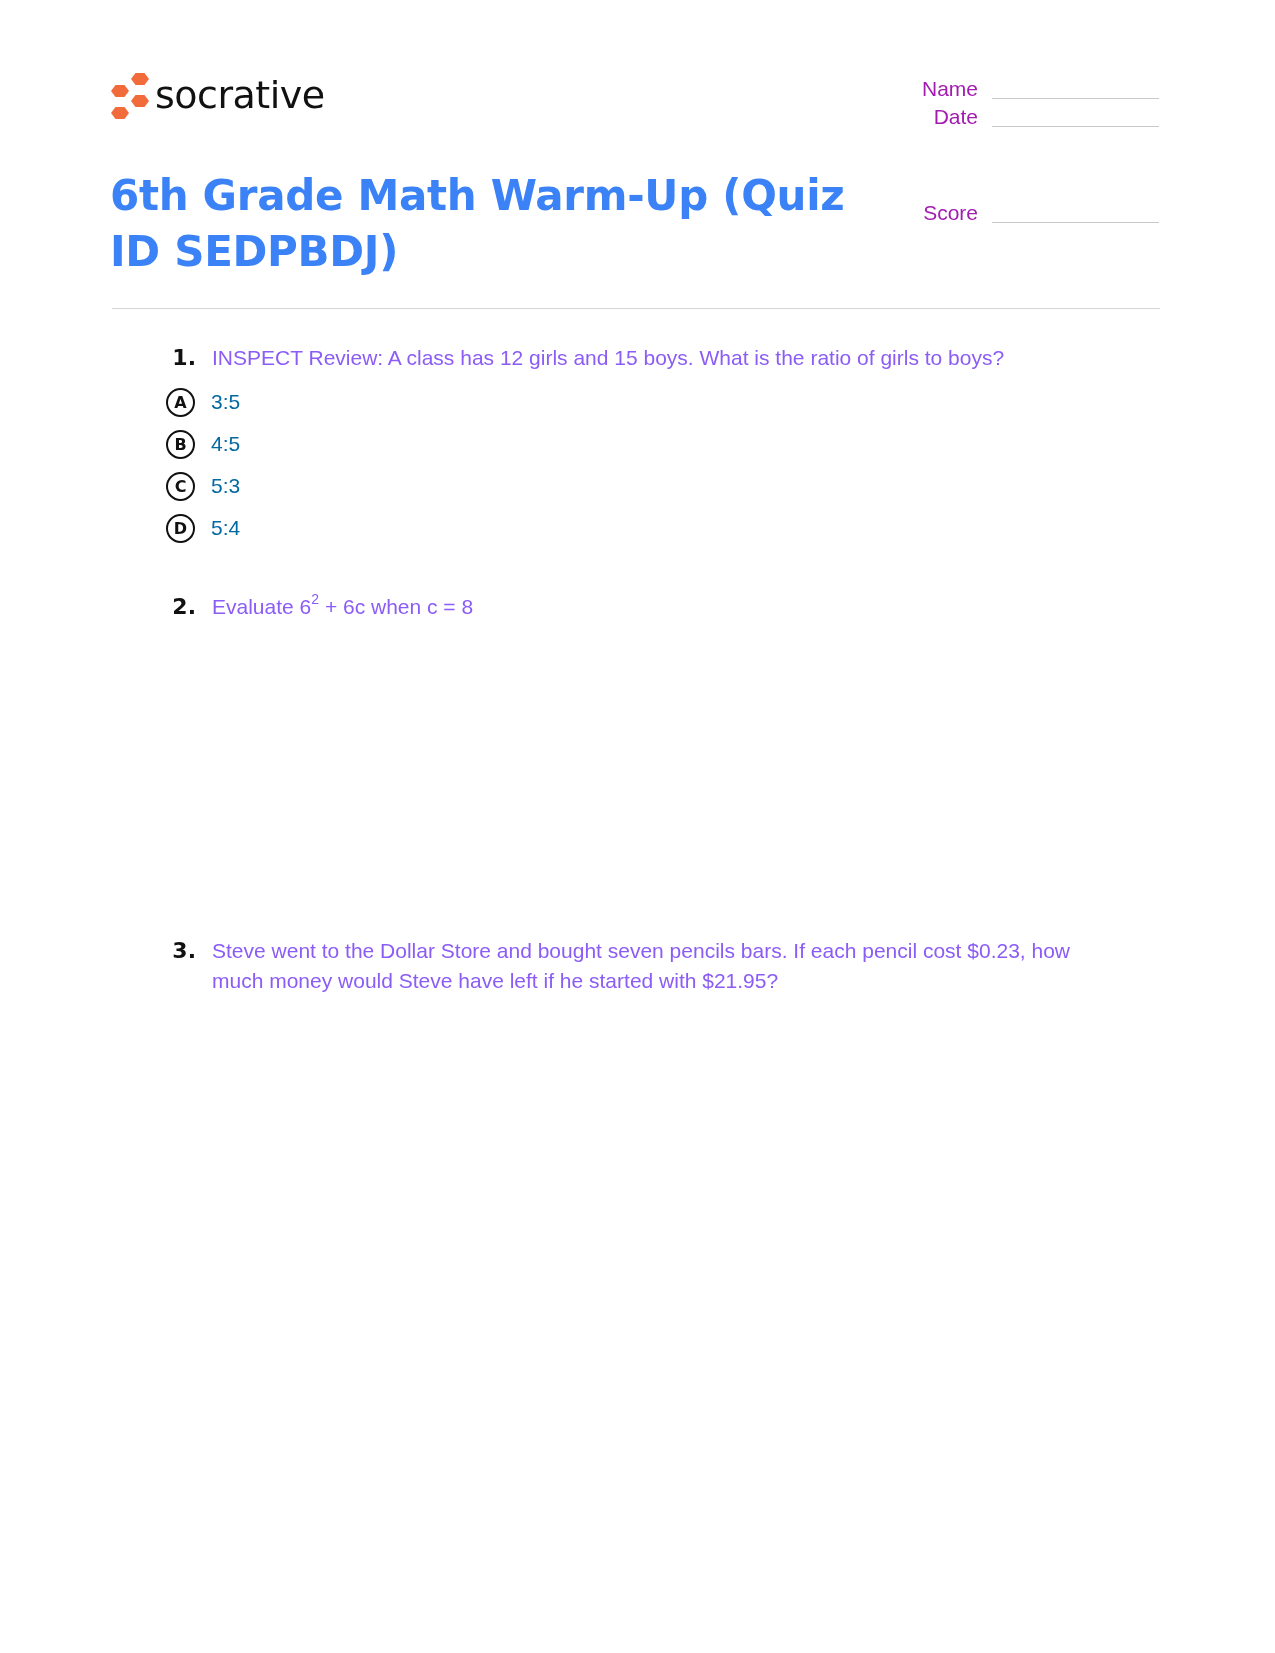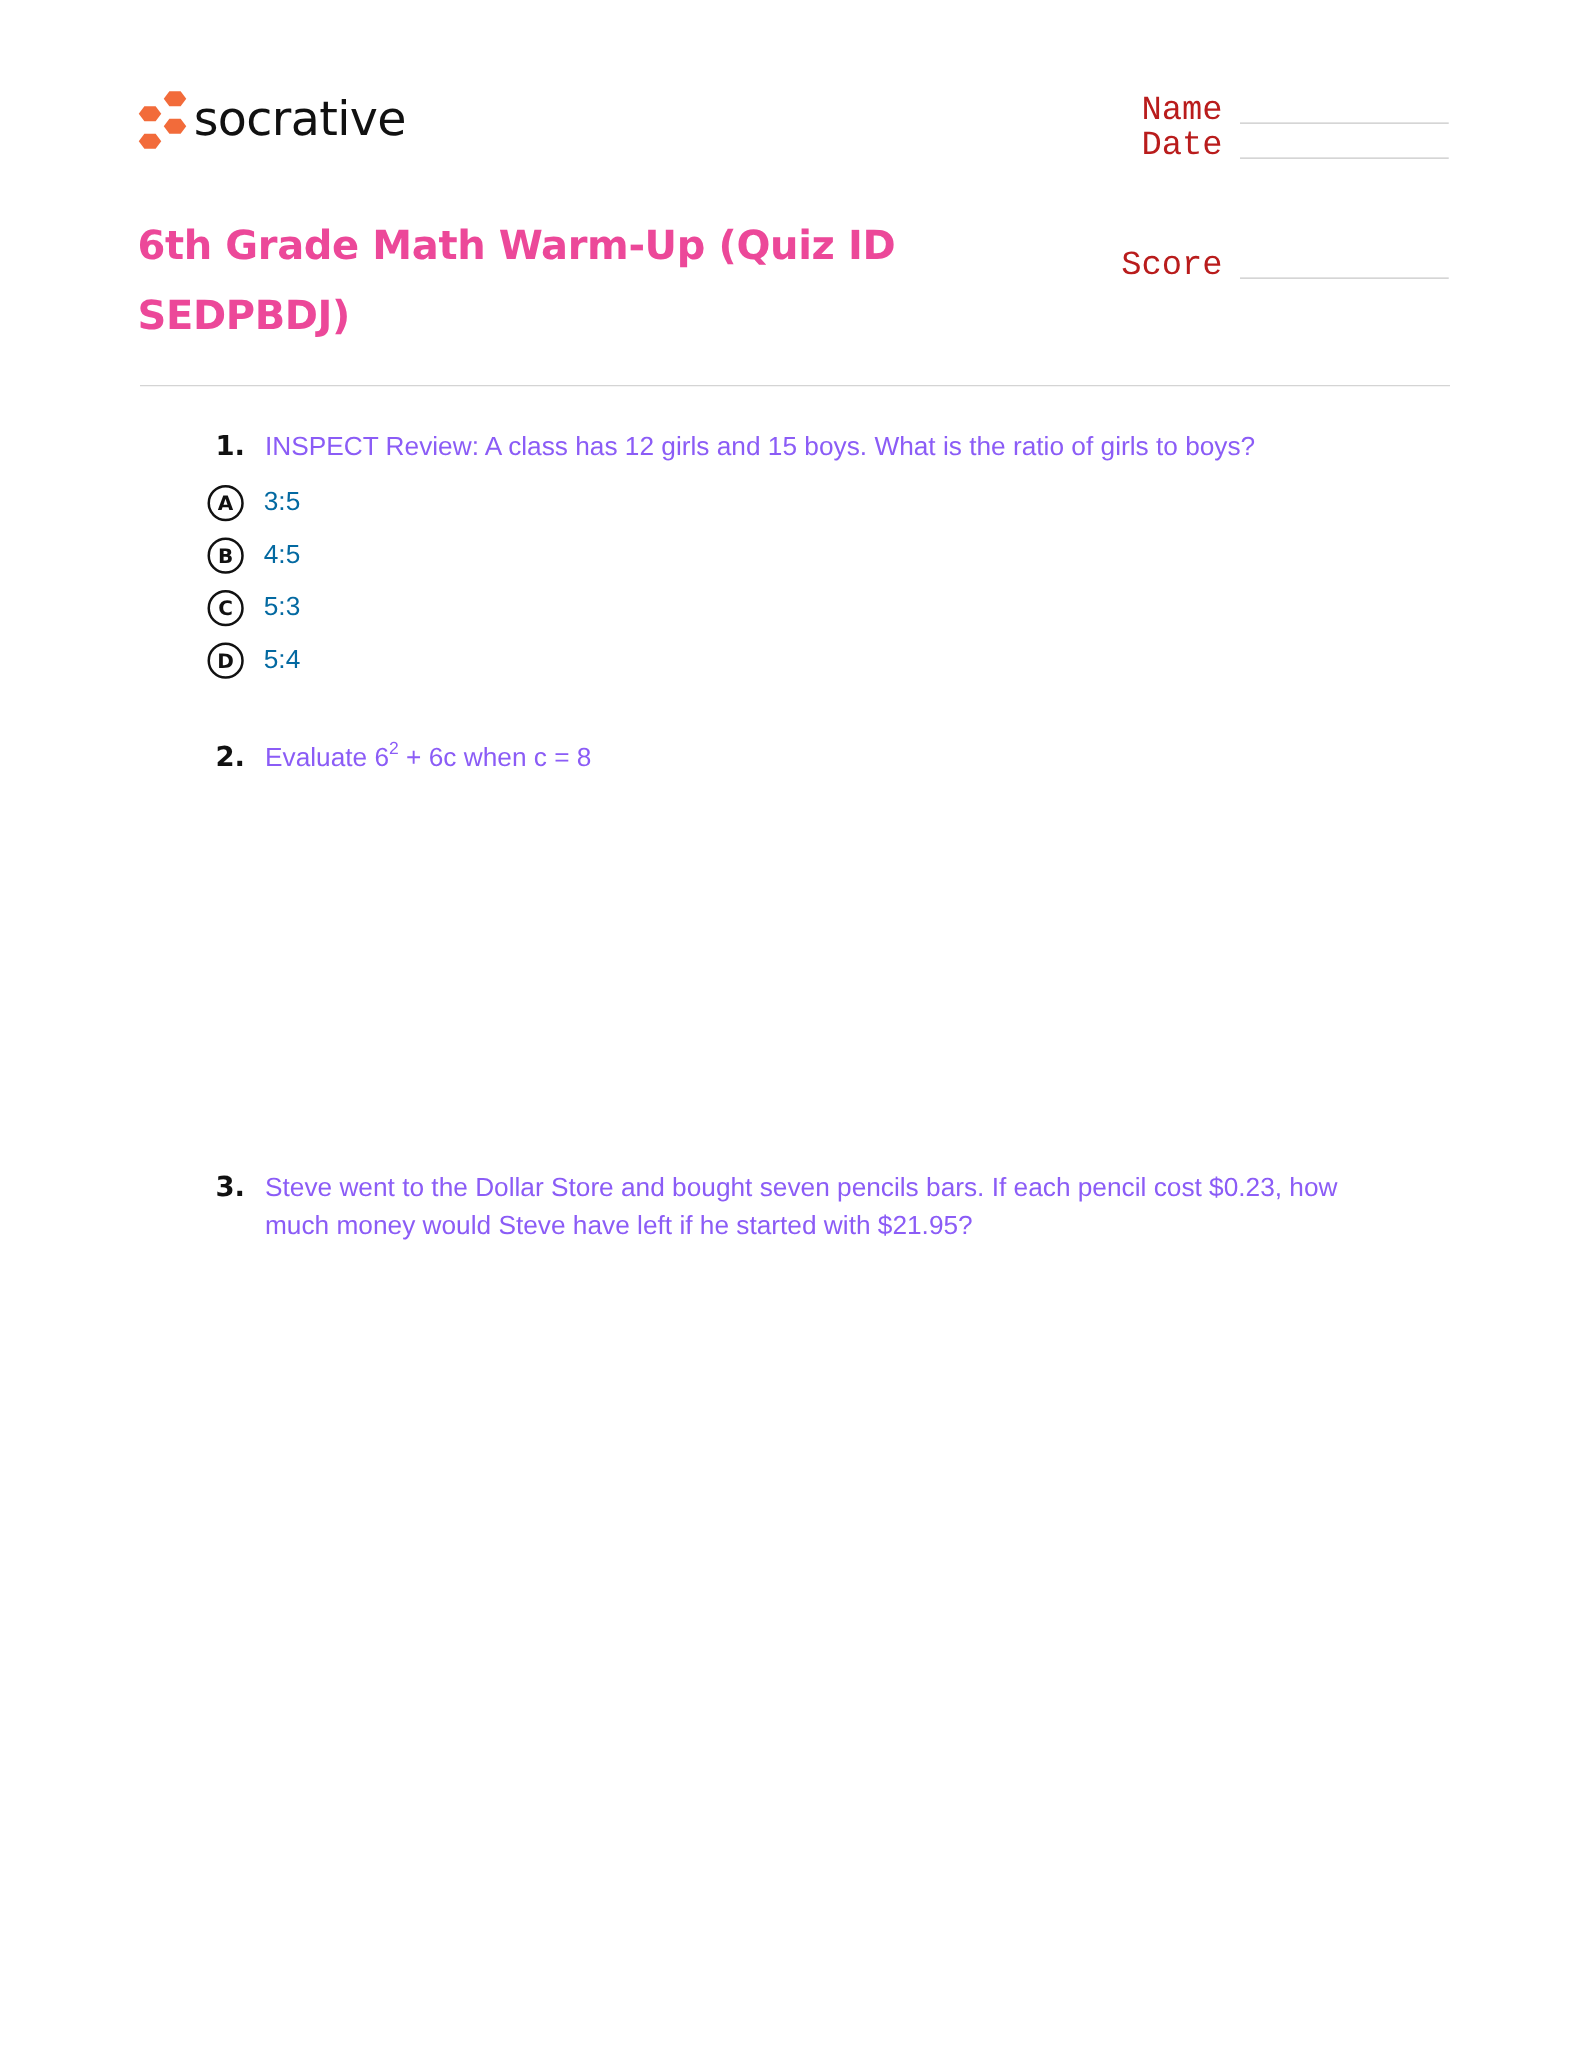--- a/index.html
+++ b/index.html
@@ -44,46 +44,45 @@
     .field {
       position: absolute;
       left: 0;
       width: 280px;
       height: 30px;
     }
     .field-label {
       position: absolute;
       right: 182px;
       top: 0;
-      font-size: 27px;
+      font-size: 21px;
       line-height: 26px;
-      color: #b91c1c;
+      color: #a21caf;
       white-space: nowrap;
-      font-family: Liberation Mono, monospace;
     }
     .field-line {
       position: absolute;
       left: 112px;
       top: 22px;
       width: 167px;
       height: 0;
       border-bottom: 1.5px solid #c8c8c8;
     }
     .title {
       position: absolute;
       left: 110px;
       top: 168px;
       width: 760px;
       margin: 0;
       font-family: "DejaVu Sans", sans-serif;
-      font-size: 32px;
+      font-size: 42px;
       font-weight: bold;
       line-height: 56px;
       letter-spacing: -0.3px;
-      color: #ec4899;
+      color: #3b82f6;
     }
     .divider {
       position: absolute;
       left: 112px;
       top: 308px;
       width: 1048px;
       height: 0;
       border-top: 1.5px solid #d4d4d4;
     }
     .question {

